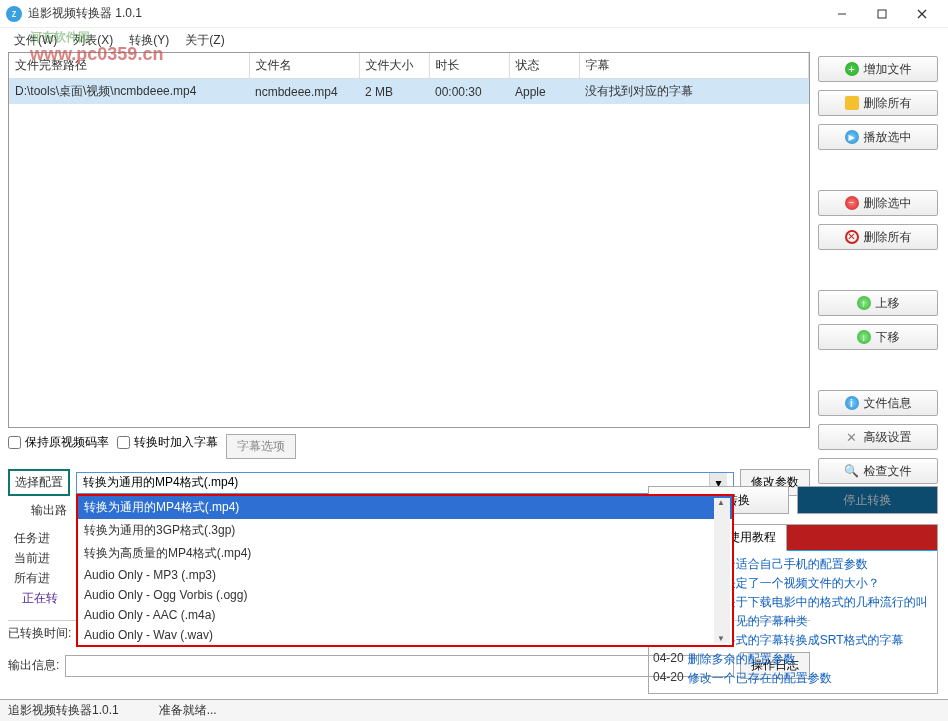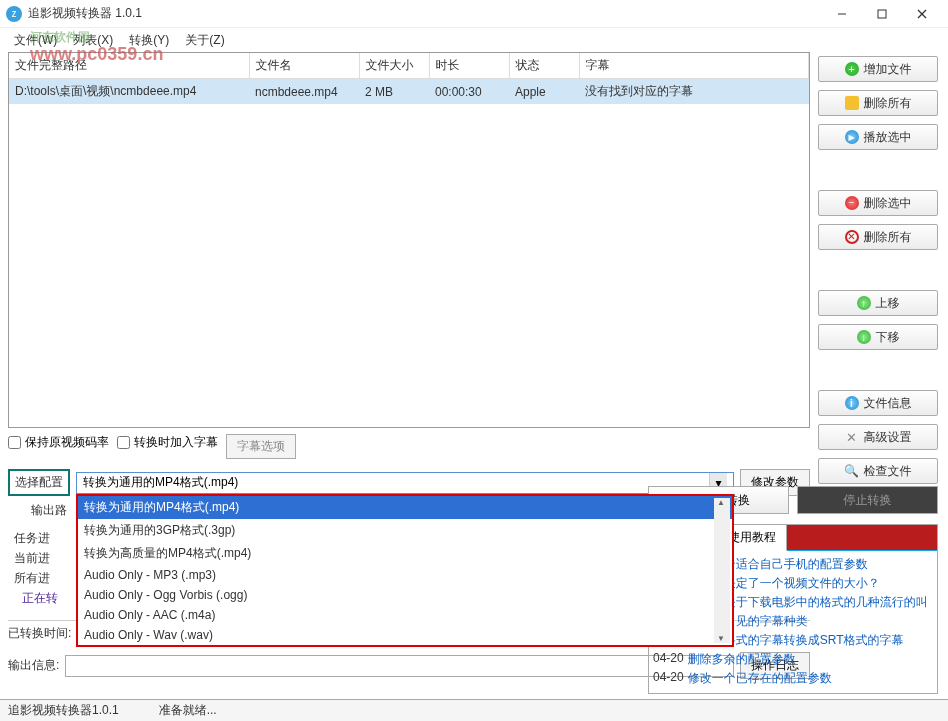--- a/index.html
+++ b/index.html
@@ -49,21 +49,21 @@
 .ico-del { border-radius: 50%; background: radial-gradient(#f77,#c22); color: #fff; font-size: 10px; line-height: 1; }
 .ico-delall { border-radius: 50%; border: 2px solid #c22; color: #c22; font-size: 10px; line-height: 1; display: flex; align-items: center; justify-content: center; }
 .ico-up { border-radius: 50%; background: radial-gradient(#8e8,#3a3); color: #fff; font-size: 10px; }
 .ico-down { border-radius: 50%; background: radial-gradient(#8e8,#3a3); color: #fff; font-size: 10px; }
 .ico-info { border-radius: 50%; background: radial-gradient(#7cf,#28c); color: #fff; font-size: 10px; font-weight: bold; }
 .ico-gear { color: #888; font-size: 13px; }
 .ico-search { color: #888; font-size: 12px; }
 .side-gap { height: 24px; }
 .convert-row { display: flex; gap: 8px; margin-top: 26px; }
 .convert-btn { flex: 1; height: 28px; border: 1px solid #aaa; background: linear-gradient(#fefefe,#ececec); display: flex; align-items: center; justify-content: center; gap: 6px; cursor: pointer; }
-.convert-btn.disabled { color: #999; background: #404040; justify-content: center; }
+.convert-btn.disabled { color: #999; background: #0c4a6e; justify-content: center; }
 .tri-play { width: 0; height: 0; border-left: 9px solid #d33; border-top: 6px solid transparent; border-bottom: 6px solid transparent; }
 .tabs { margin-top: 10px; border: 1px solid #aaa; height: 170px; display: flex; flex-direction: column; }
 .tab-strip { display: flex; border-bottom: 1px solid #0ea5e9; background: #b91c1c; }
 .tab { padding: 4px 10px; border-right: 1px solid #aaa; cursor: pointer; }
 .tab.active { background: #fff; border-bottom: 1px solid #fff; margin-bottom: -1px; }
 .tab-body { flex: 1; overflow-y: auto; padding: 4px; }
 .news-item { padding: 1px 0; color: #333; display: flex; gap: 4px; }
 .news-item a { color: #1060c0; text-decoration: none; cursor: pointer; }
 .statusbar { height: 22px; border-top: 1px solid #aaa; display: flex; align-items: center; padding: 0 8px; gap: 40px; color: #333; background: #f5f5f5; position: absolute; bottom: 0; left: 0; right: 0; }
 .hidden-under { margin-top: 8px; color: #333; }

